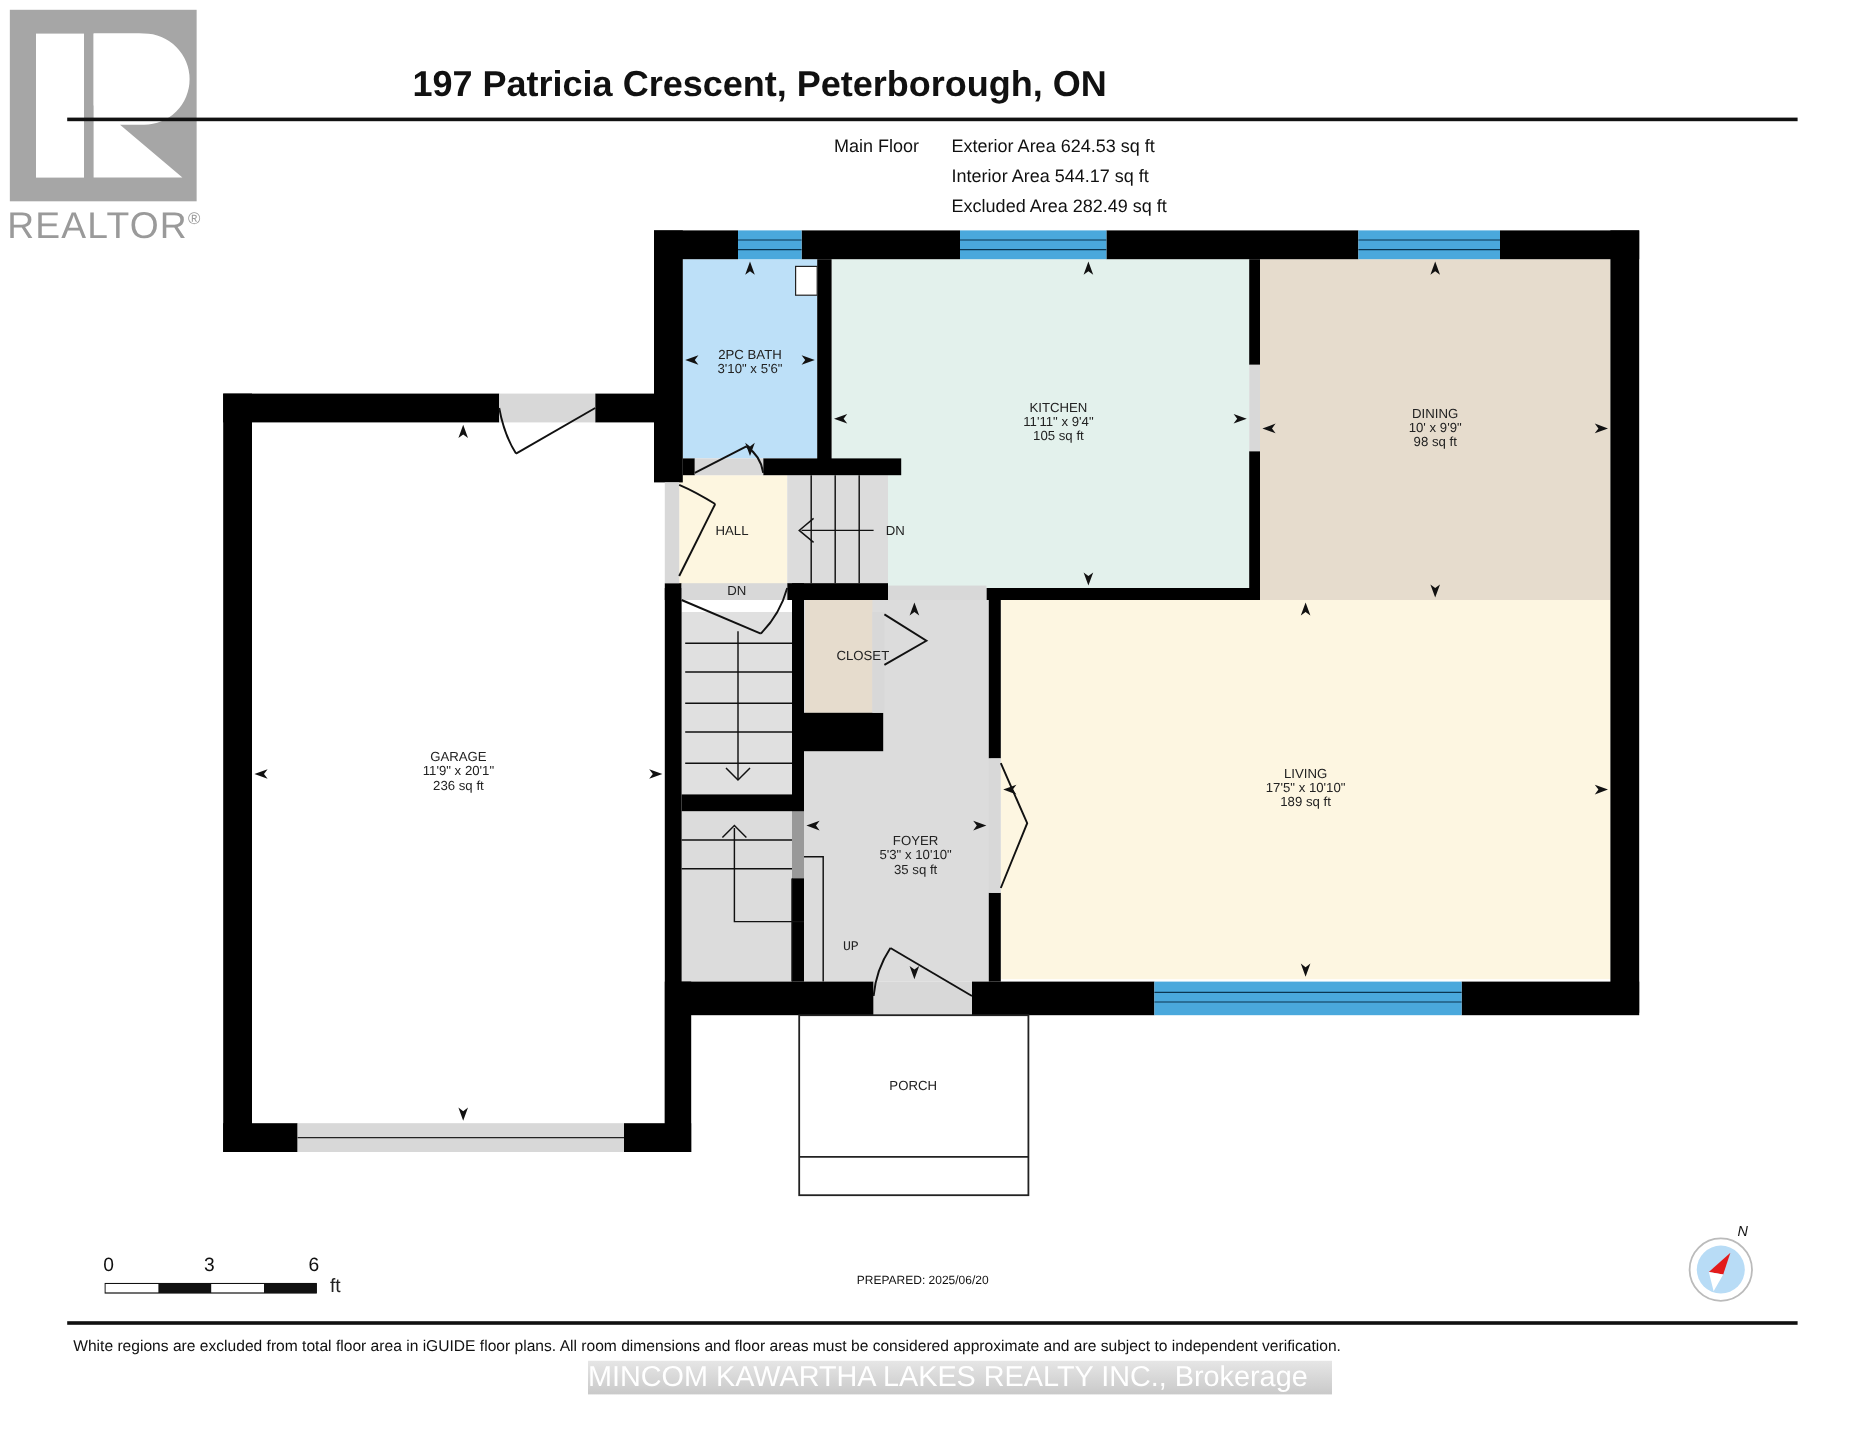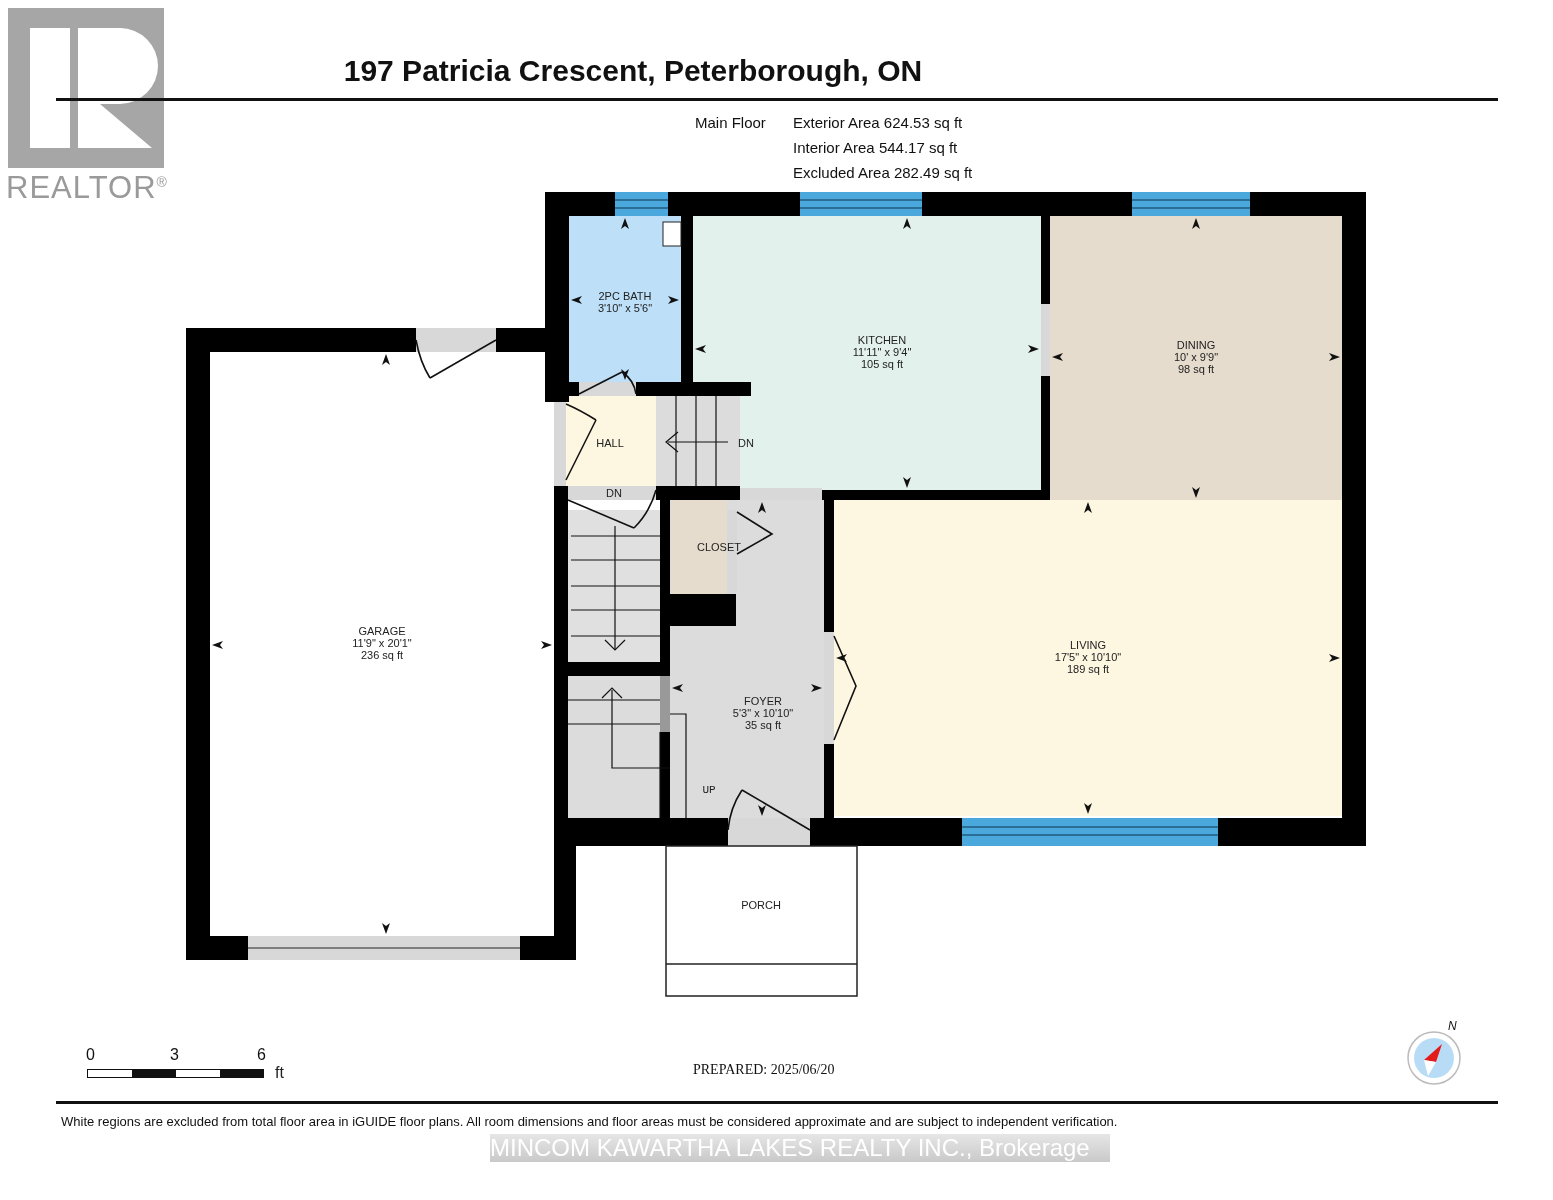--- a/index.html
+++ b/index.html
@@ -11,21 +11,21 @@
   #summary { left:695px; top:110px; font-size:15px; line-height:25px; color:#111; }
   #summary .lbl { position:absolute; left:0; top:0; font-weight:normal; white-space:nowrap; }
   #summary .vals { position:absolute; left:98px; top:0; white-space:nowrap; }
   #logo { left:8px; top:8px; width:156px; height:160px; }
   #logo-text { left:6px; top:170px; font-size:31px; color:#9a9a9a; letter-spacing:1px; }
   #logo-text sup { font-size:14px; }
   #plan { left:0; top:0; }
   .room-label { position:absolute; text-align:center; font-size:11px; line-height:12px; color:#222; white-space:nowrap; transform:translateX(-50%); }
   #scale { left:86px; top:1046px; }
   #scale-labels span { position:absolute; top:0; font-size:16px; color:#111; }
-  #prepared { left:693px; top:1062px; font-size:14px; color:#111;font-family:Liberation Serif, serif; }
+  #prepared { left:714px; top:1062px; font-size:10px; color:#111; }
   #disclaimer { left:61px; top:1114px; font-size:13px; color:#111; white-space:nowrap; }
   #watermark { left:466px; top:1134px; width:620px; height:28px; background:linear-gradient(#e6e6e6,#c9c9c9); color:#fff; font-size:24px; line-height:28px; white-space:nowrap; overflow:hidden;margin-left:24px; }
   #compass { left:1402px; top:1018px; width:64px; height:68px; }
 </style>
 </head>
 <body>
 
 <div class="abs" id="logo">
   <svg width="156" height="160" viewBox="0 0 156 160">
     <rect x="0" y="0" width="156" height="160" fill="#a6a6a6"></rect>

